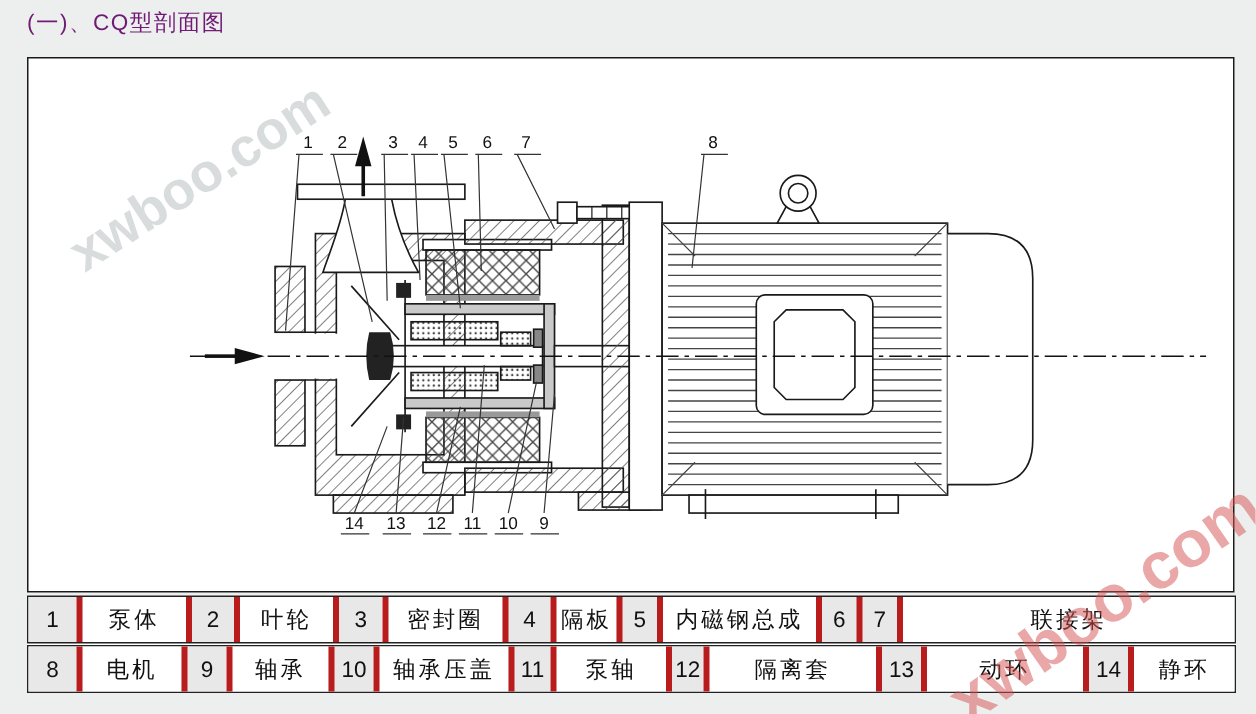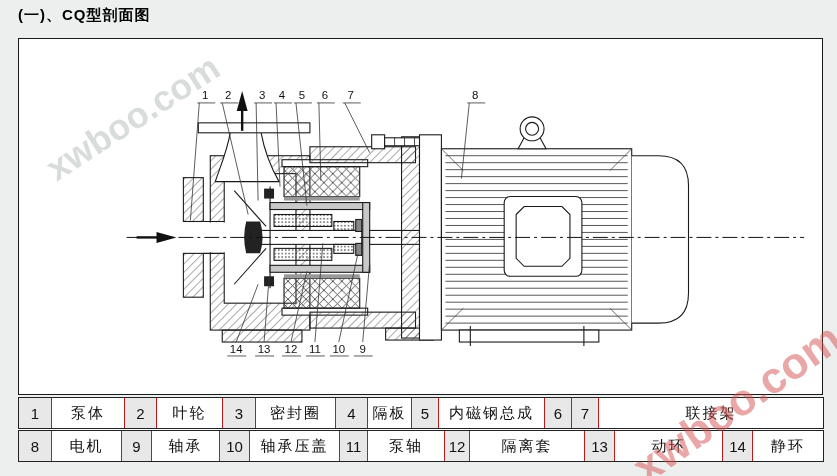--- a/index.html
+++ b/index.html
@@ -1,33 +1,33 @@
 <!DOCTYPE html>
 <html><head>
 <meta charset="utf-8">
 <style>
   html,body{margin:0;padding:0;}
   body{background:#dfe2e2;font-family:"Liberation Sans", sans-serif;}
   .page{position:relative;width:837px;height:476px;background:#edefef;overflow:hidden;}
-  .title{position:absolute;left:18px;top:6px;font-size:15px;font-weight:bold;color:#000000;
+  .title{position:absolute;left:18px;top:6px;font-size:15px;font-weight:normal;color:#701a75;
          letter-spacing:1px;margin:0;}
   .diagram-box{position:absolute;left:18px;top:38px;width:803px;height:355px;
                background:#fff;border:1.5px solid #1a1a1a;}
   .diagram-box svg{display:block;width:100%;height:100%;}
   .wm{position:absolute;font-weight:bold;pointer-events:none;white-space:nowrap;z-index:9;}
   .wm1{left:-6px;top:58px;width:240px;text-align:center;font-size:36px;
        color:rgba(186,191,191,0.55);transform:rotate(-33deg);text-shadow:1px 1px 0 rgba(255,255,255,0.8);}
   .wm2{left:612px;top:378px;width:250px;text-align:center;font-size:44px;
        color:rgba(214,80,80,0.5);transform:rotate(-35deg);}
   .parts-table{position:absolute;left:18px;top:397px;width:806px;background:#fff;z-index:2;}
   .prow{display:flex;border:1px solid #222;height:32px;box-sizing:border-box;}
   .prow + .prow{margin-top:1px;}
   .cell{display:flex;align-items:center;justify-content:center;box-sizing:border-box;
         font-size:15px;color:#111;height:100%;}
-  .cell + .cell{border-left:1px solid #b91c1c;}
+  .cell + .cell{border-left:4px solid #b91c1c;}
   .num{background:#e8e8e8;font-size:15px;}
   .nm{background:#fff;letter-spacing:2px;}
   text{font-family:"Liberation Sans", sans-serif;}
 </style>
 </head>
 <body>
 
 <div class="page">
 
   <h1 class="title">(一)、CQ型剖面图</h1>

